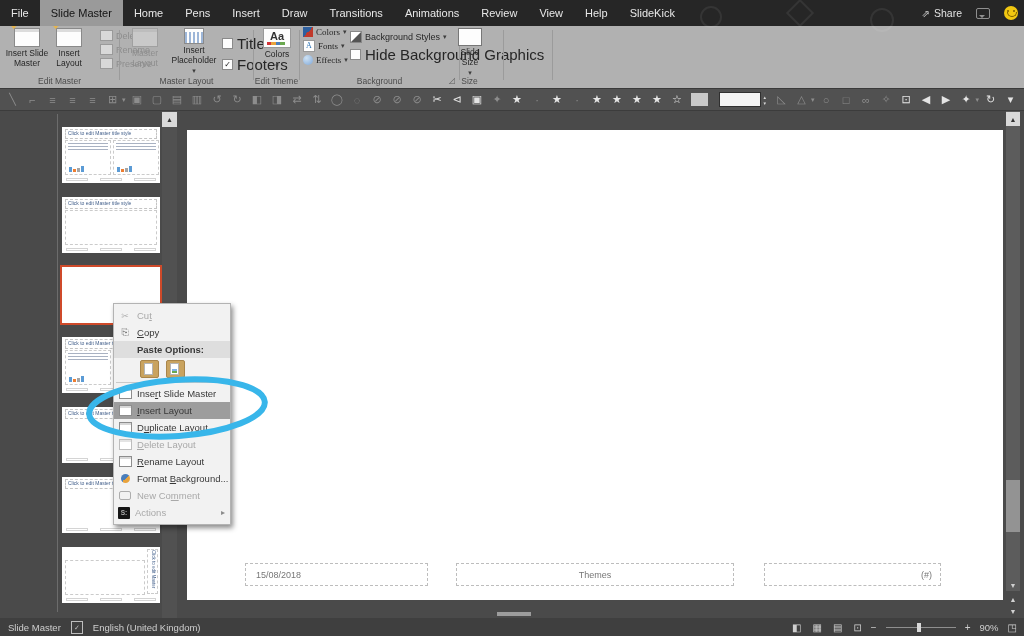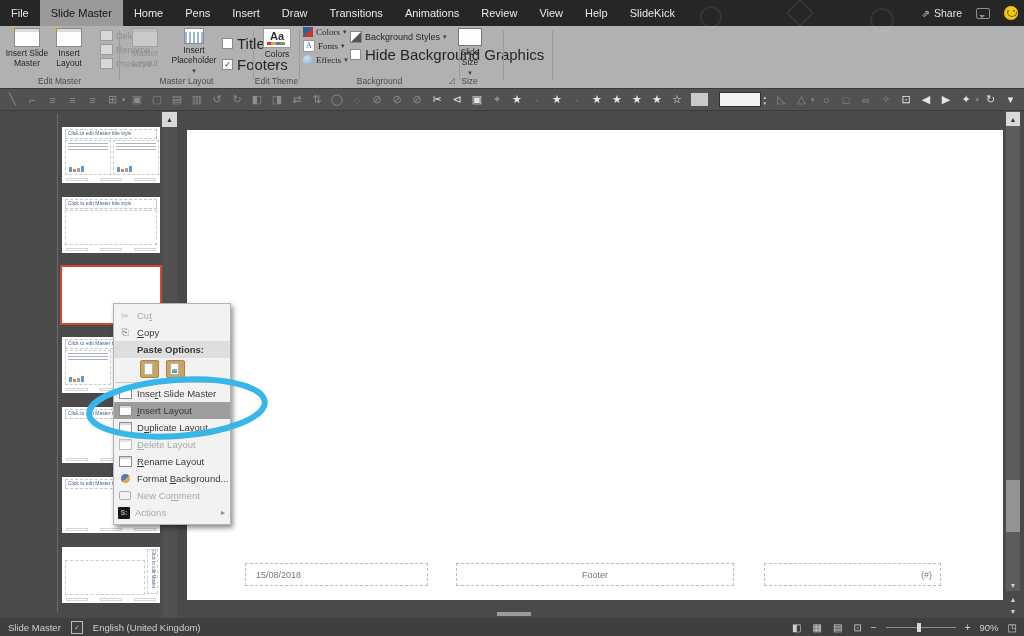--- a/index.html
+++ b/index.html
@@ -440,21 +440,21 @@
     </div>
   <div class="panel-sb">
     <div class="sb-btn" style="left:0;top:1px;">▲</div>
   </div>
 
   <div class="canvas">
     <div class="ph-box" style="left:58px;top:433px;width:183px;padding-left:10px;">
       <span>15/08/2018</span>
     </div>
     <div class="ph-box" style="left:269px;top:433px;width:278px;justify-content:center;">
-      <span>Footer</span>
+      <span>Themes</span>
     </div>
     <div class="ph-box" style="left:577px;top:433px;width:177px;justify-content:flex-end;padding-right:8px;">
       <span>(#)</span>
     </div>
   </div>
 
   <div class="v-sb">
     <div class="sb-btn" style="left:0;top:1px;">▲</div>
     <div class="v-thumb"></div>
     <div class="sb-down">▼</div>

